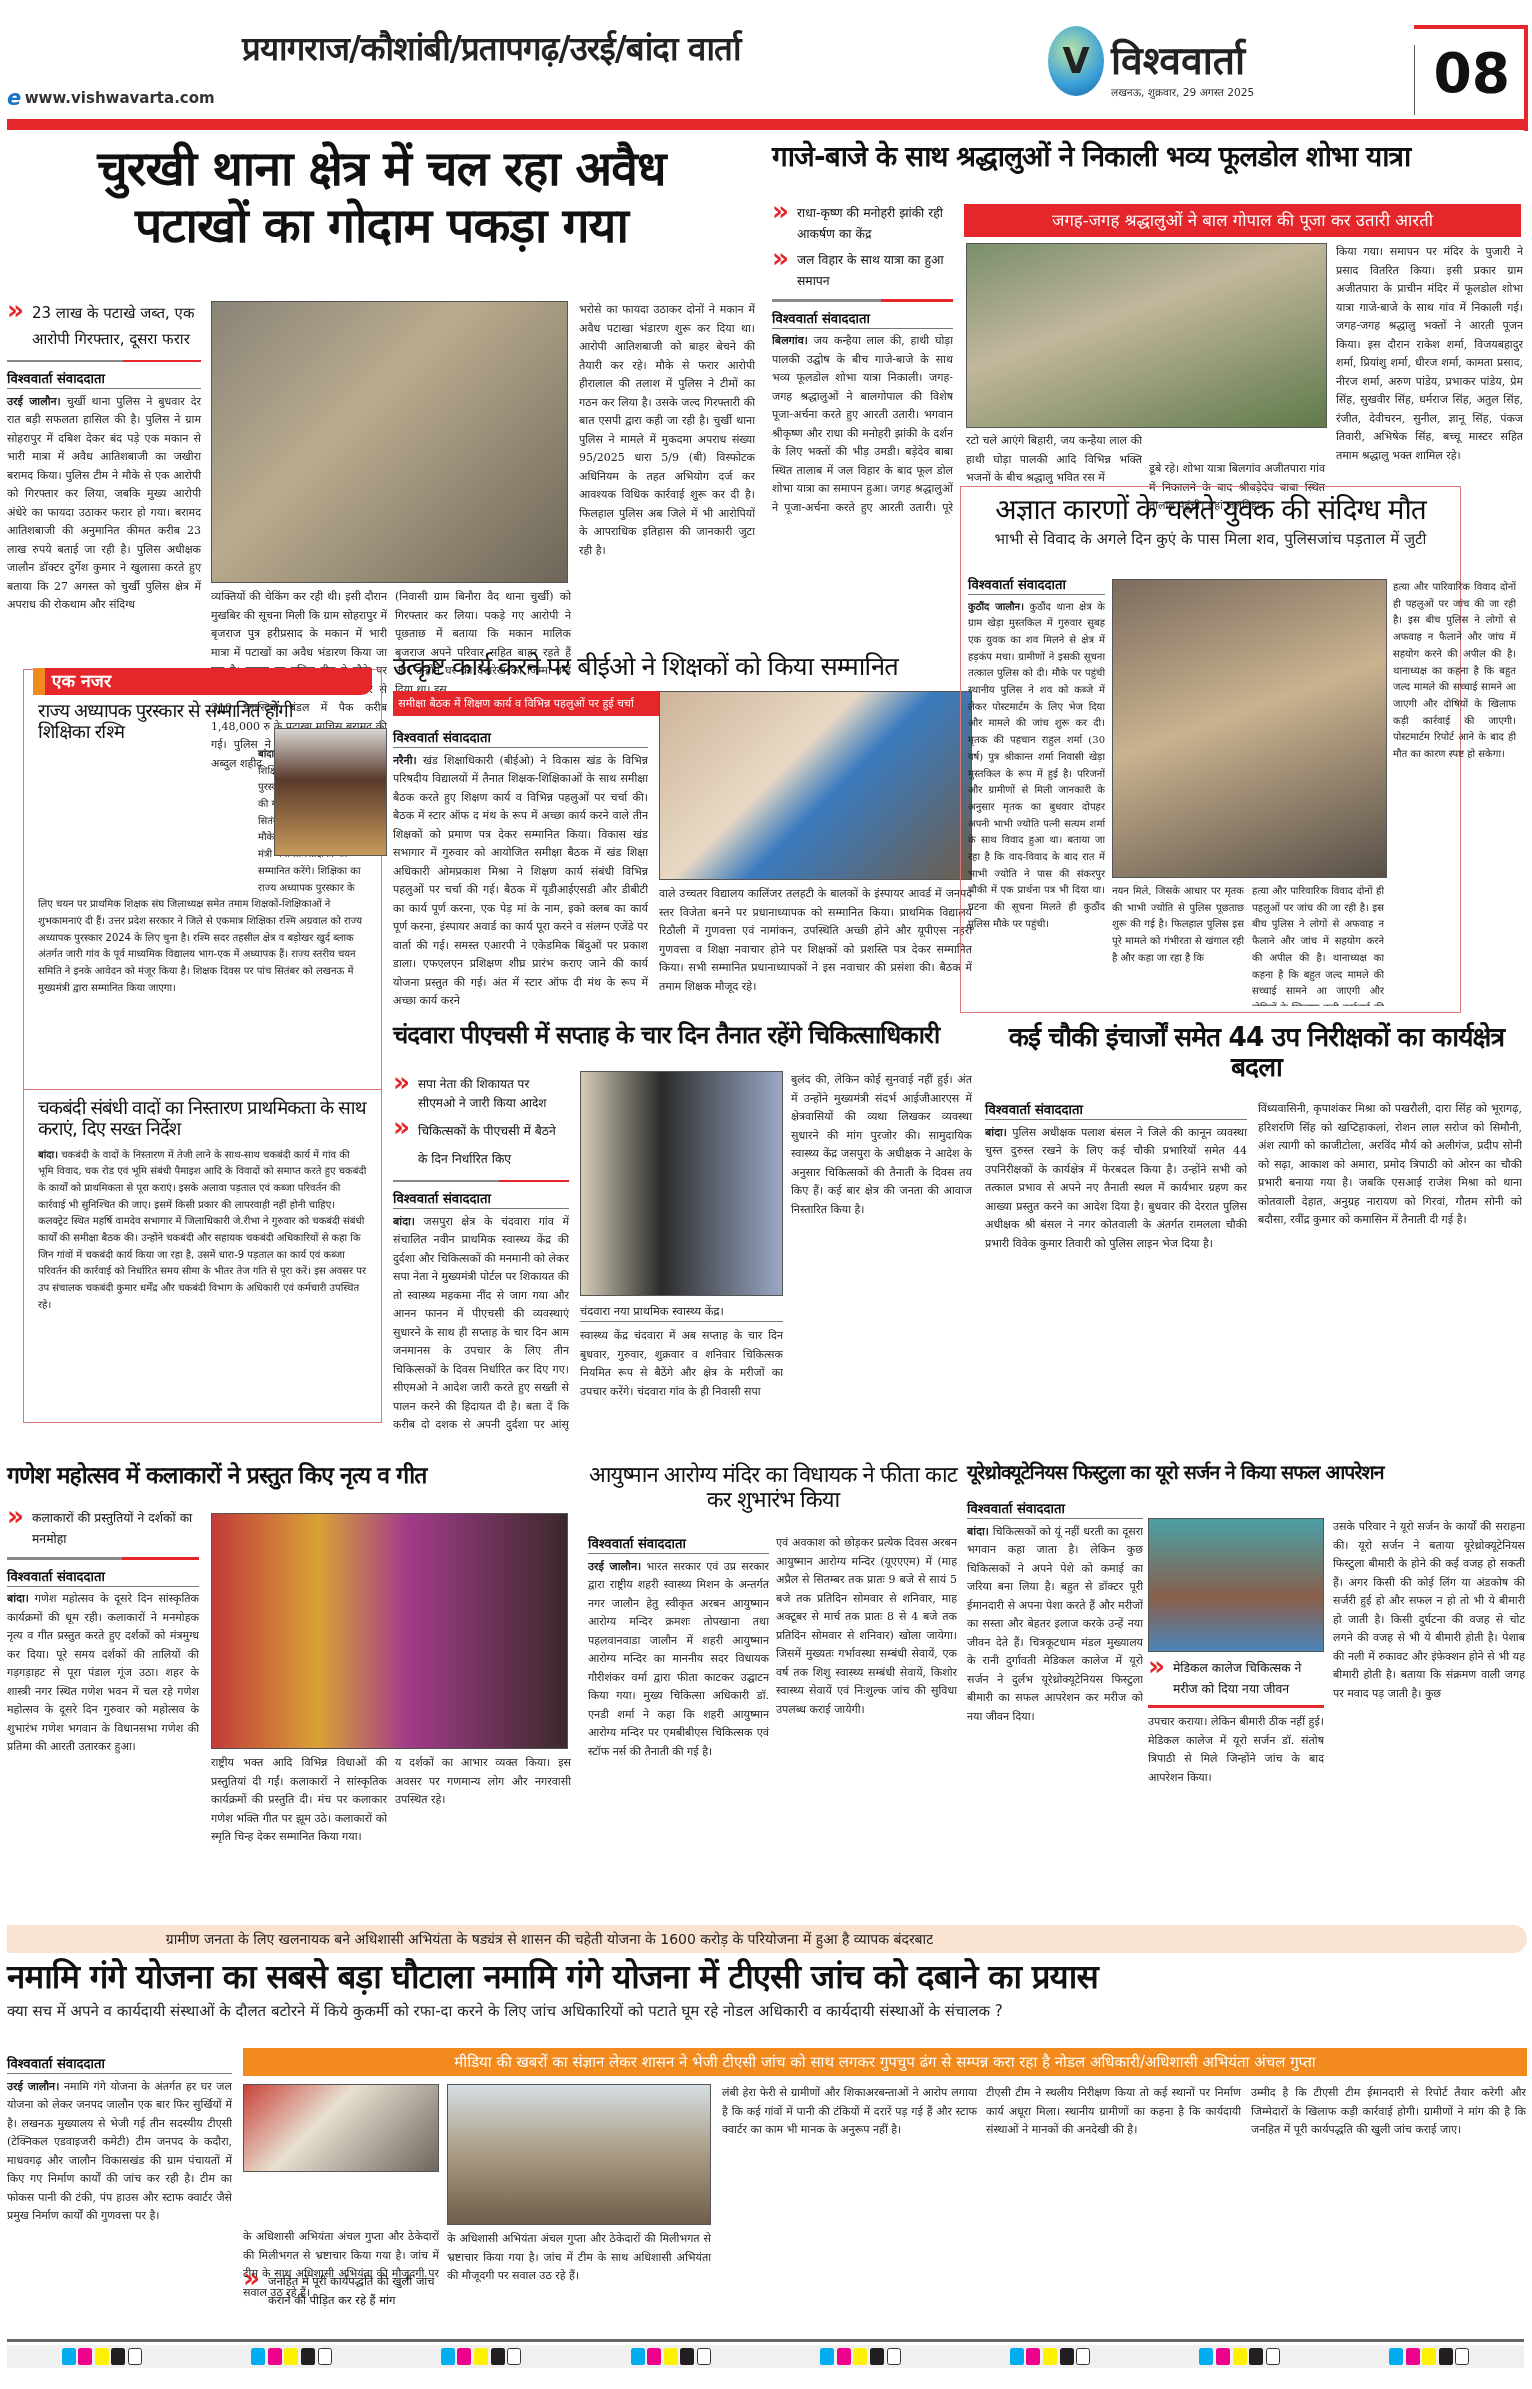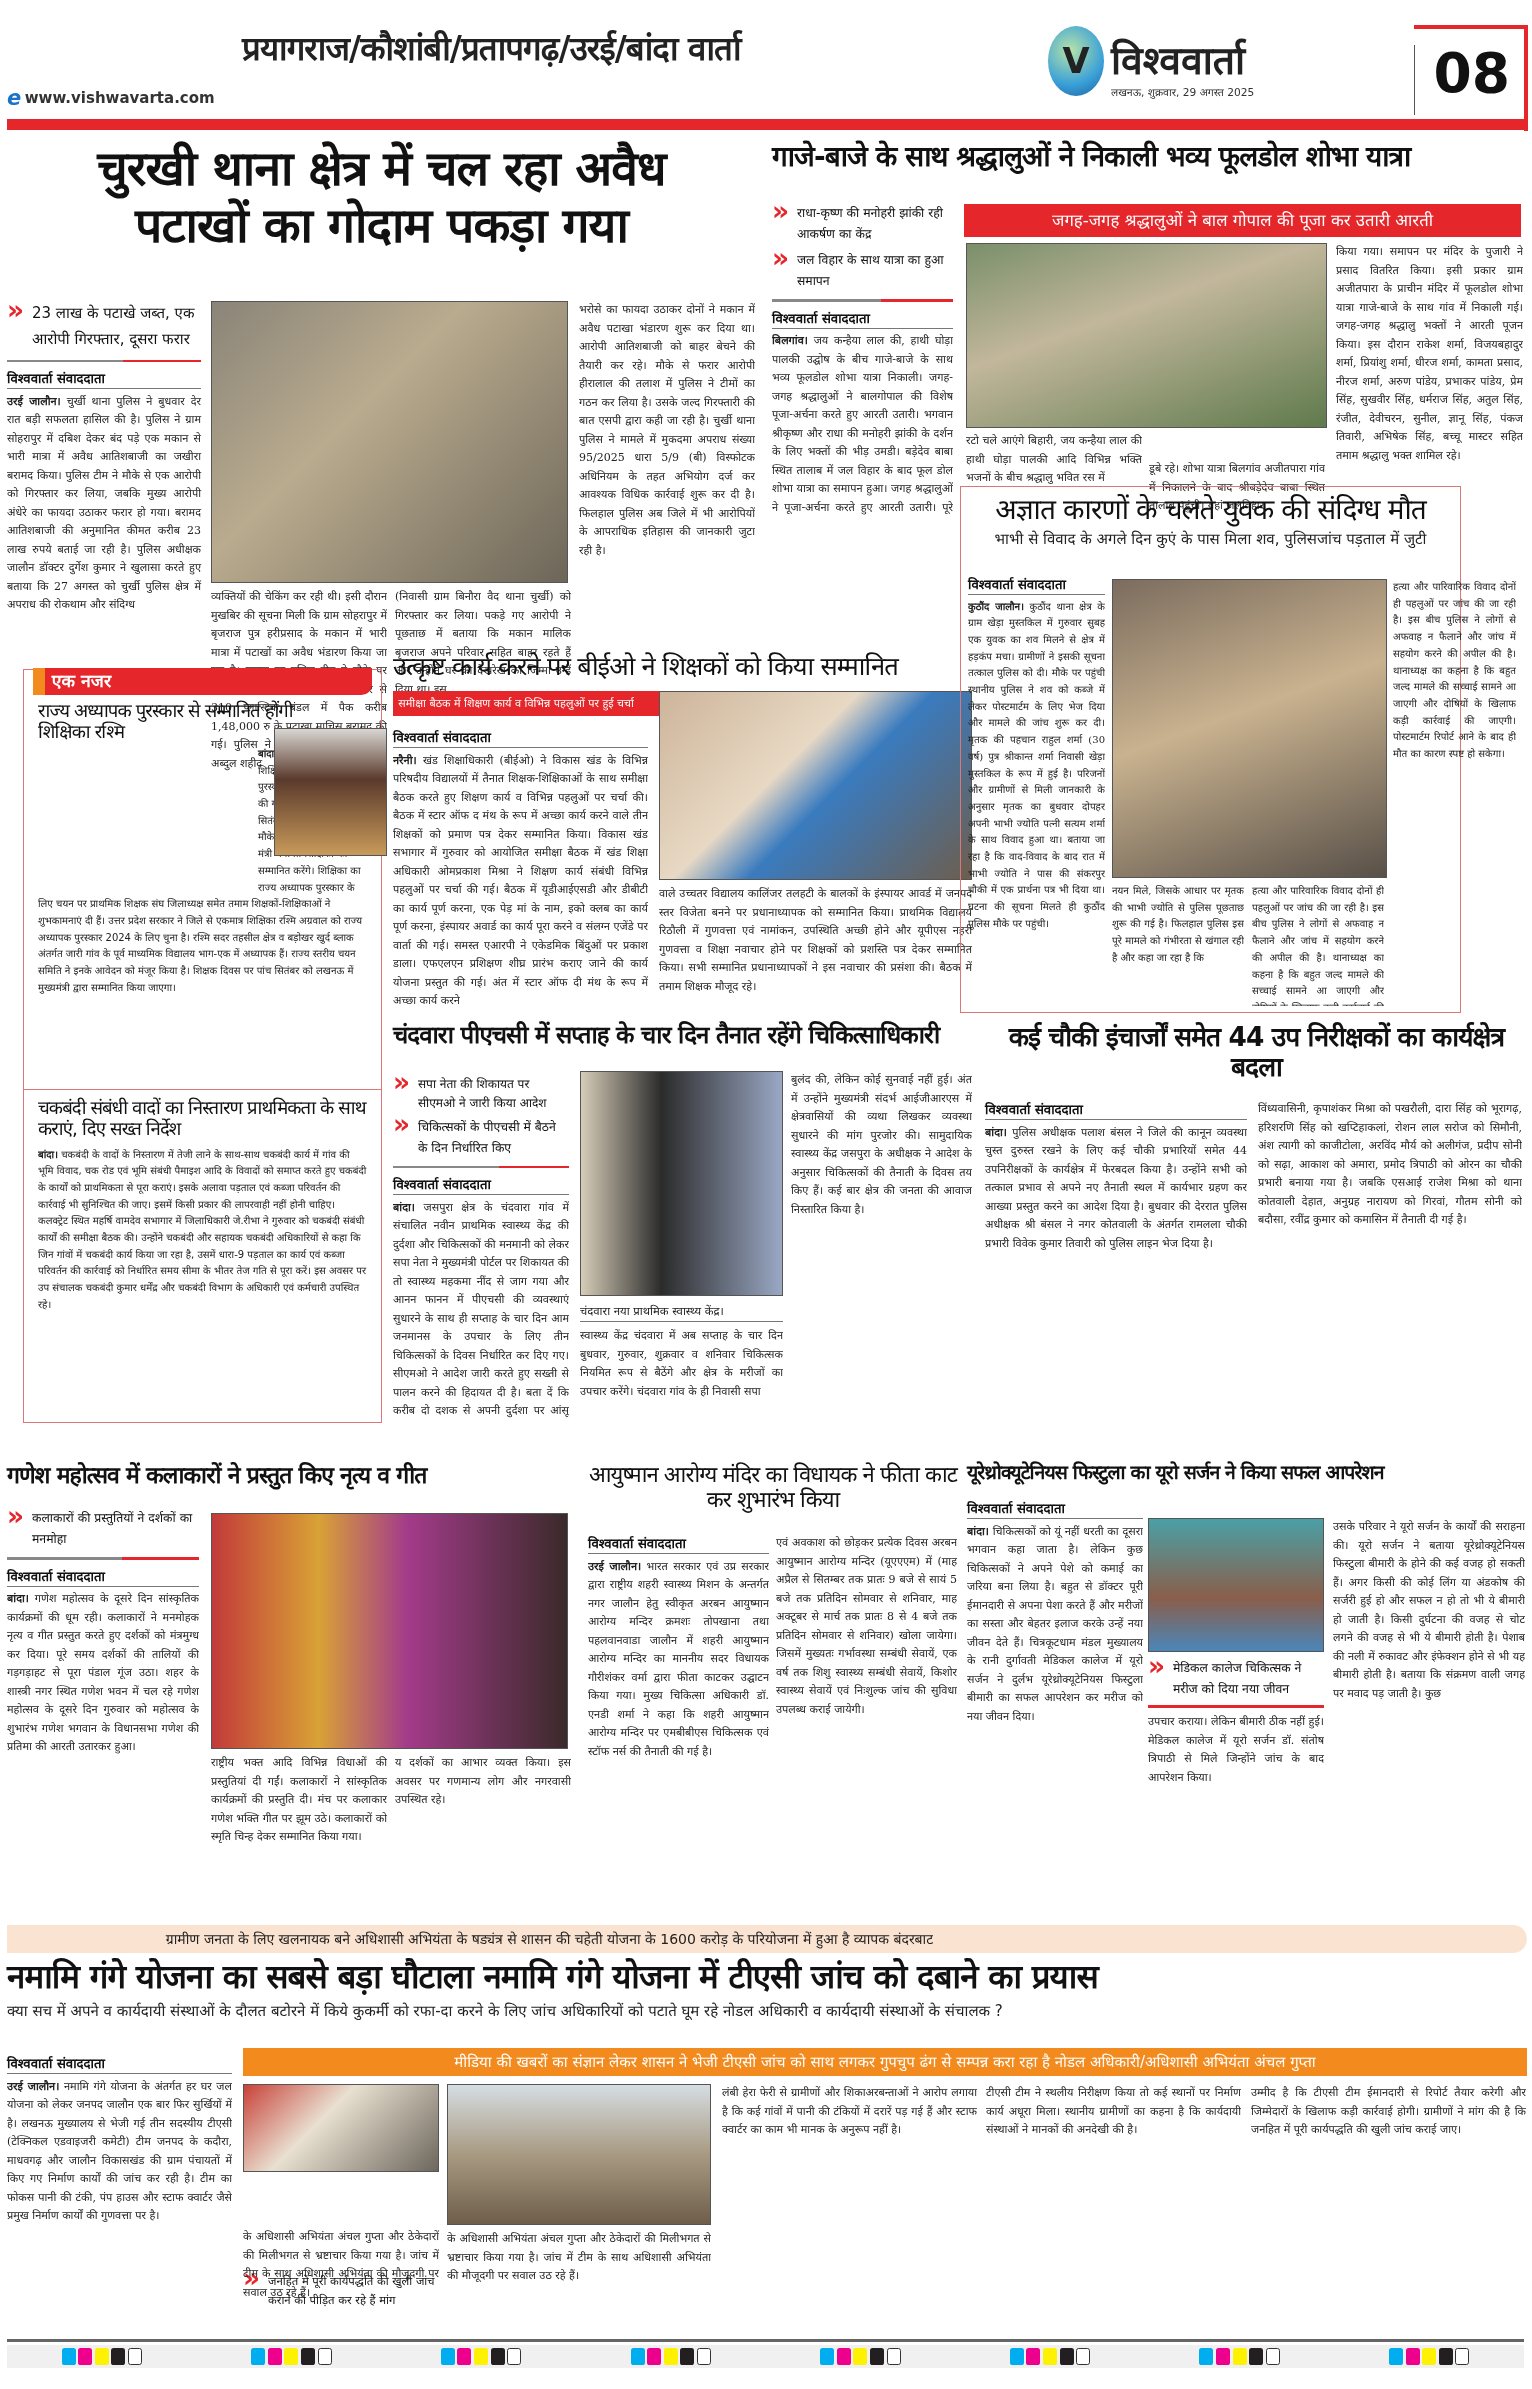--- a/index.html
+++ b/index.html
@@ -119,21 +119,21 @@
   <div class="abs photo crowd" style="left:151px;top:92px;width:275px;height:299px;"></div>
   <div class="abs body-text" style="left:151px;top:396px;width:132px;height:123px;overflow:hidden;font-size:10px;line-height:16.7px;">नयन मिले, जिसके आधार पर मृतक की भाभी ज्योति से पुलिस पूछताछ शुरू की गई है। फिलहाल पुलिस इस पूरे मामले को गंभीरता से खंगाल रही है और कहा जा रहा है कि</div>
   <div class="abs body-text" style="left:291px;top:396px;width:132px;height:123px;overflow:hidden;font-size:10px;line-height:16.7px;">हत्या और पारिवारिक विवाद दोनों ही पहलुओं पर जांच की जा रही है। इस बीच पुलिस ने लोगों से अफवाह न फैलाने और जांच में सहयोग करने की अपील की है। थानाध्यक्ष का कहना है कि बहुत जल्द मामले की सच्चाई सामने आ जाएगी और दोषियों के खिलाफ कड़ी कार्रवाई की जाएगी। पोस्टमार्टम रिपोर्ट आने के बाद ही मौत का कारण स्पष्ट हो सकेगा।</div>
   <div class="abs body-text" style="left:432px;top:92px;width:123px;height:423px;overflow:hidden;font-size:10px;line-height:16.7px;"><span>हत्या और पारिवारिक विवाद दोनों ही पहलुओं पर जांच की जा रही है। इस बीच पुलिस ने लोगों से अफवाह न फैलाने और जांच में सहयोग करने की अपील की है। थानाध्यक्ष का कहना है कि बहुत जल्द मामले की सच्चाई सामने आ जाएगी और दोषियों के खिलाफ कड़ी कार्रवाई की जाएगी। पोस्टमार्टम रिपोर्ट आने के बाद ही मौत का कारण स्पष्ट हो सकेगा।</span></div>
 </div>
 
 <div class="abs" style="left:393px;top:1022px;width:581px;height:414px;">
   <div class="hl" style="font-size:24px;white-space:nowrap;">चंदवारा पीएचसी में सप्ताह के चार दिन तैनात रहेंगे चिकित्साधिकारी</div>
   <div class="abs" style="left:0;top:53px;width:176px;">
     <div class="bullet" style="font-size:12px;line-height:19px;">सपा नेता की शिकायत पर सीएमओ ने जारी किया आदेश</div>
-    <div class="bullet" style="font-size:12.3px;line-height:21px;margin-top:3.5px;">चिकित्सकों के पीएचसी में बैठने के दिन निर्धारित किए</div>
+    <div class="bullet" style="font-size:12.3px;line-height:28px;margin-top:3.5px;">चिकित्सकों के पीएचसी में बैठने के दिन निर्धारित किए</div>
     <div class="rule-red"></div>
     <div class="byline">विश्ववार्ता संवाददाता</div>
     <div class="body-text" style="height:220px;overflow:hidden;"><span class="dateline">बांदा।</span> <span>जसपुरा क्षेत्र के चंदवारा गांव में संचालित नवीन प्राथमिक स्वास्थ्य केंद्र की दुर्दशा और चिकित्सकों की मनमानी को लेकर सपा नेता ने मुख्यमंत्री पोर्टल पर शिकायत की तो स्वास्थ्य महकमा नींद से जाग गया और आनन फानन में पीएचसी की व्यवस्थाएं सुधारने के साथ ही सप्ताह के चार दिन आम जनमानस के उपचार के लिए तीन चिकित्सकों के दिवस निर्धारित कर दिए गए। सीएमओ ने आदेश जारी करते हुए सख्ती से पालन करने की हिदायत दी है। बता दें कि करीब दो दशक से अपनी दुर्दशा पर आंसू बहा रहा नवीन प्राथमिक</span></div>
   </div>
   <div class="abs photo building" style="left:187px;top:49px;width:203px;height:225px;"></div>
   <div class="abs caption" style="left:187px;top:277px;width:203px;">चंदवारा नया प्राथमिक स्वास्थ्य केंद्र।</div>
   <div class="abs body-text" style="left:187px;top:305px;width:203px;height:97px;overflow:hidden;">स्वास्थ्य केंद्र चंदवारा में अब सप्ताह के चार दिन बुधवार, गुरुवार, शुक्रवार व शनिवार चिकित्सक नियमित रूप से बैठेंगे और क्षेत्र के मरीजों का उपचार करेंगे। चंदवारा गांव के ही निवासी सपा</div>
   <div class="abs body-text" style="left:398px;top:49px;width:181px;height:352px;overflow:hidden;">बुलंद की, लेकिन कोई सुनवाई नहीं हुई। अंत में उन्होंने मुख्यमंत्री संदर्भ आईजीआरएस में क्षेत्रवासियों की व्यथा लिखकर व्यवस्था सुधारने की मांग पुरजोर की। सामुदायिक स्वास्थ्य केंद्र जसपुरा के अधीक्षक ने आदेश के अनुसार चिकित्सकों की तैनाती के दिवस तय किए हैं। कई बार क्षेत्र की जनता की आवाज निस्तारित किया है।</div>
 </div>
 

